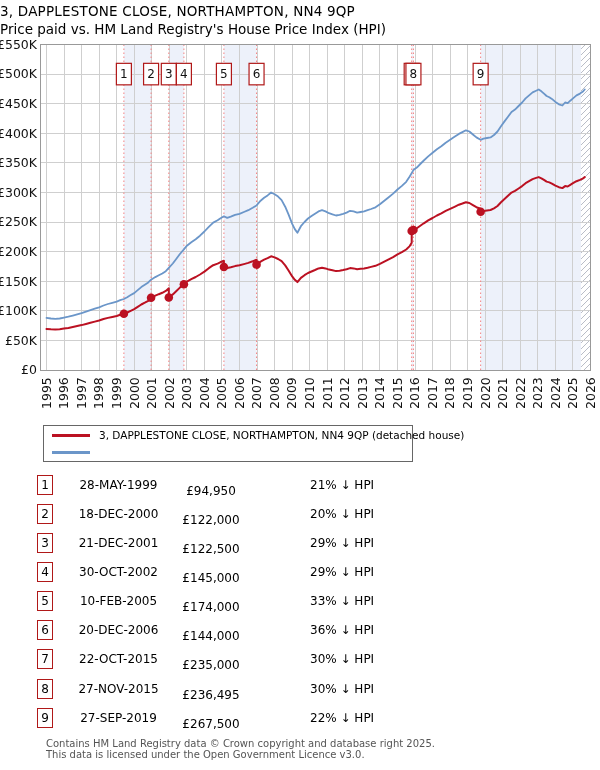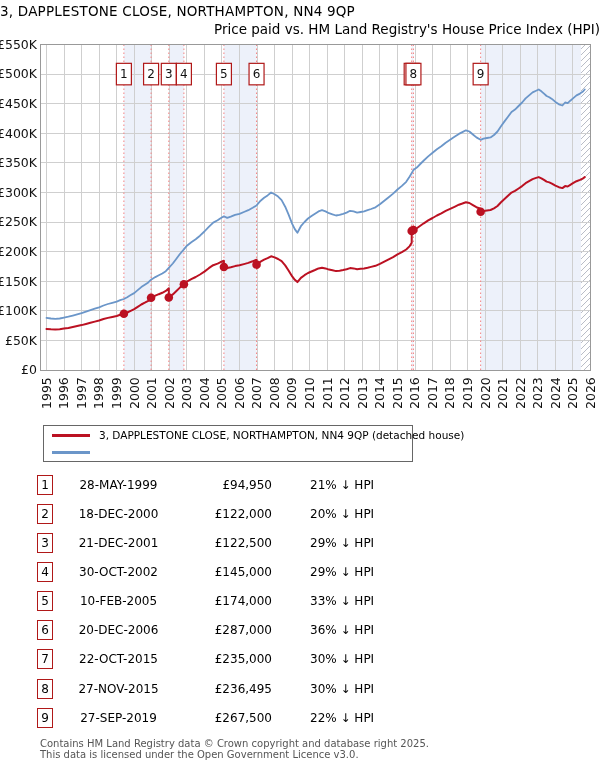--- a/index.html
+++ b/index.html
@@ -1,33 +1,33 @@
 <!DOCTYPE html>
 <html><head>
 <meta charset="utf-8">
 <style>
   html,body{margin:0;padding:0;background:#fff;}
   .page{position:relative;width:600px;height:770px;background:#fff;overflow:hidden;
         font-family:"DejaVu Sans","Liberation Sans",sans-serif;color:#000;}
   .title-line1{position:absolute;top:3px;left:0;width:600px;text-align:left;
         font-size:13.5px;letter-spacing:.2px;}
-  .title-line2{position:absolute;top:21px;left:0;width:600px;text-align:right;font-size:13.5px;}
+  .title-line2{position:absolute;top:21px;left:0;width:600px;text-align:left;font-size:13.5px;}
   #chart{position:absolute;top:0;left:0;}
   .legend{position:absolute;left:43px;top:425px;width:368px;height:35px;border:1px solid #666;
         background:#fff;display:flex;flex-direction:column;justify-content:center;gap:3px;}
   .legend-row{display:flex;align-items:center;height:14px;}
   .legend-swatch{display:inline-block;width:38px;height:3px;margin-left:8px;flex:none;}
   .legend-label{margin-left:9px;font-size:10.5px;white-space:nowrap;}
   .sale-row{position:absolute;left:0;width:600px;height:22px;}
   .sale-num{position:absolute;left:37px;top:0;width:14px;height:18px;border:1px solid #b01818;
         background:#fff;text-align:center;font-size:12px;line-height:18px;}
   .sale-date{position:absolute;left:60px;top:3px;width:117px;text-align:center;font-size:12px;}
-  .sale-price{position:absolute;left:150px;top:3px;width:122px;text-align:right;font-size:12px;}
+  .sale-price{position:absolute;left:150px;top:9px;width:122px;text-align:center;font-size:12px;}
   .sale-pct{position:absolute;left:310px;top:3px;font-size:12px;}
-  .footer-line{position:absolute;left:40px;font-size:10px;color:#555;}
+  .footer-line{position:absolute;left:46px;font-size:10px;color:#555;}
 </style>
 </head>
 <body>
 
 <div class="page">
   <div class="title-line1">3, DAPPLESTONE CLOSE, NORTHAMPTON, NN4 9QP</div>
   <div class="title-line2">Price paid vs. HM Land Registry's House Price Index (HPI)</div>
 
   <svg id="chart" width="600" height="418" viewBox="0 0 600 418" xmlns="http://www.w3.org/2000/svg">
       <defs>
@@ -236,21 +236,21 @@
       </div>
       <div class="sale-row" style="top: 591.1px;">
         <div class="sale-num">5</div>
         <div class="sale-date">10-FEB-2005</div>
         <div class="sale-price">£174,000</div>
         <div class="sale-pct">33% ↓ HPI</div>
       </div>
       <div class="sale-row" style="top: 620.25px;">
         <div class="sale-num">6</div>
         <div class="sale-date">20-DEC-2006</div>
-        <div class="sale-price">£287,000</div>
+        <div class="sale-price">£144,000</div>
         <div class="sale-pct">36% ↓ HPI</div>
       </div>
       <div class="sale-row" style="top: 649.4px;">
         <div class="sale-num">7</div>
         <div class="sale-date">22-OCT-2015</div>
         <div class="sale-price">£235,000</div>
         <div class="sale-pct">30% ↓ HPI</div>
       </div>
       <div class="sale-row" style="top: 678.55px;">
         <div class="sale-num">8</div>

